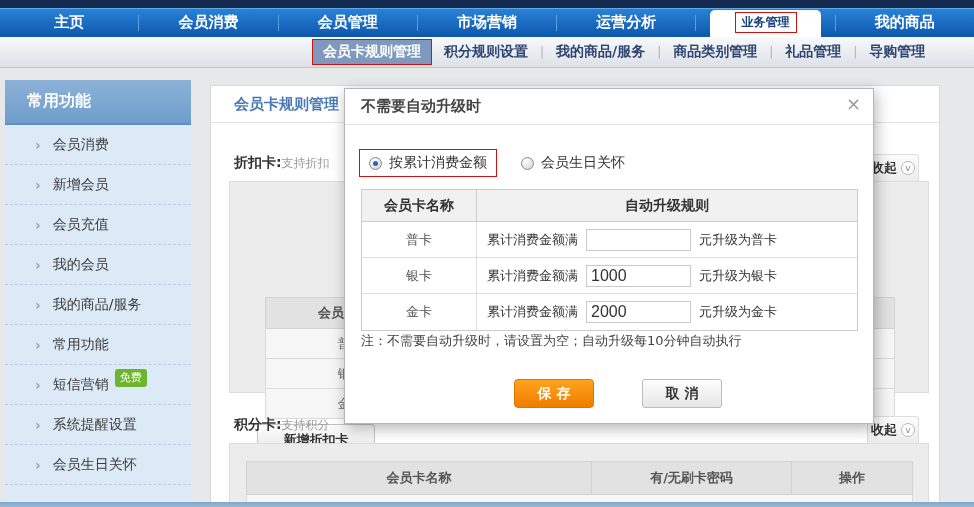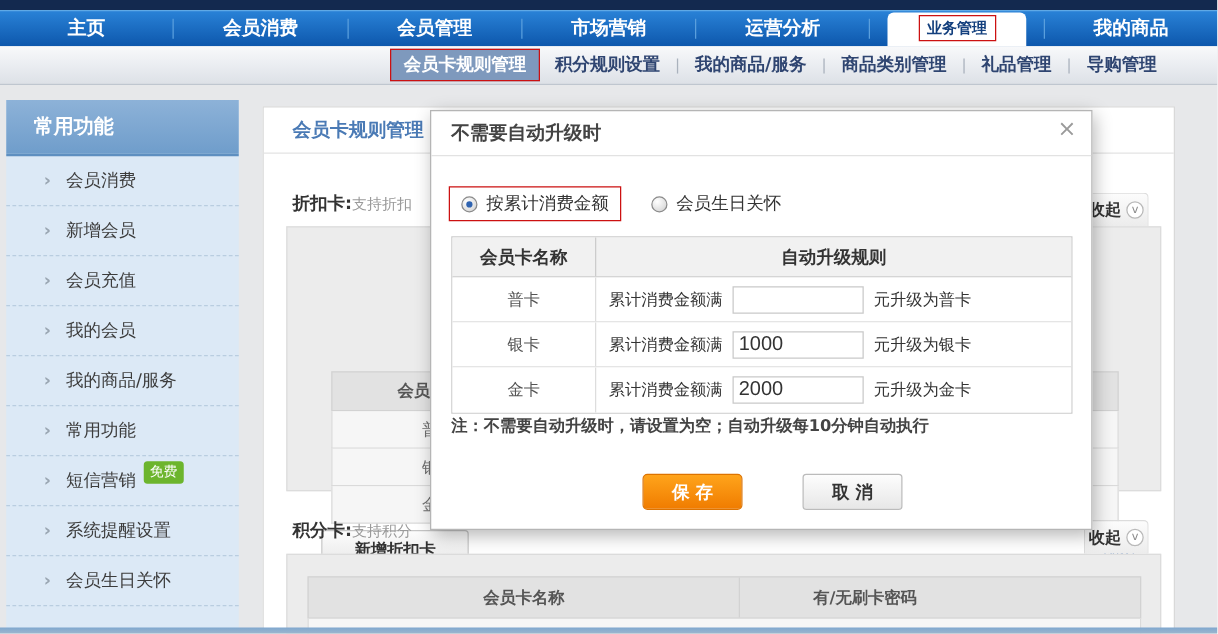--- a/index.html
+++ b/index.html
@@ -105,21 +105,21 @@
   .upg-hc2 { flex:1; display:flex; align-items:center; justify-content:center;
              font-size:14px; font-weight:bold; color:#333; }
   .upg-row { display:flex; height:36px; border-bottom:1px solid #dddddd; background:#fff; }
   .upg-row:last-child { border-bottom:none; }
   .upg-c1 { width:115px; border-right:1px solid #dddddd; display:flex; align-items:center;
             justify-content:center; font-size:13px; color:#555; }
   .upg-c2 { flex:1; display:flex; align-items:center; padding-left:10px; gap:8px;
             font-size:13px; color:#333; }
   .upg-input { width:105px; height:22px; border:1px solid #c9c9c9; font-size:16px; padding:0 4px;
                color:#333; font-family:Liberation Sans, sans-serif; }
-  .modal-note { position:absolute; left:16px; top:243px; font-size:13px; font-weight:bold; color:#444; }
+  .modal-note { position:absolute; left:16px; top:243px; font-size:13px; font-weight:normal; color:#444; }
   .btn-save { position:absolute; left:169px; top:290px; width:80px; height:29px;
               background:linear-gradient(#ffa41b,#f07c00); border:1px solid #dd7300; border-radius:4px;
               color:#fff; font-size:14px; font-weight:bold; display:flex; align-items:center;
               justify-content:center; cursor:pointer; }
   .btn-cancel { position:absolute; left:269px; top:290px; width:80px; height:29px;
                 background:linear-gradient(#fdfdfd,#e7e7e7); border:1px solid #bbbbbb; border-radius:3px;
                 color:#333; font-size:14px; font-weight:bold; display:flex; align-items:center;
                 justify-content:center; cursor:pointer;margin-left:28px; }
 
   .bottom-line { left:0; top:502px; width:974px; height:5px; background:linear-gradient(#7fa7cf,#9db6cd); }
@@ -243,20 +243,21 @@
     </div>
     <div class="collapse-tab" style="left:656px; top:330px;">
       <span class="txt">收起</span>
       <span class="collapse-circ">v</span>
     </div>
     <div class="sec-box" style="left:18px; top:357px; width:700px; height:64px;"></div>
     <div class="pts-table">
       <div class="pts-th">
         <div style="width:345px;">会员卡名称</div>
         <div style="width:200px;">有/无刷卡密码</div>
+        <div style="width:120px;">操作</div>
       </div>
       <div class="pts-partial"></div>
     </div>
   </div>
 
   <div class="abs modal">
     <div class="modal-head">
       <span class="modal-title">不需要自动升级时</span>
     </div>
     <div class="modal-close">×</div>

